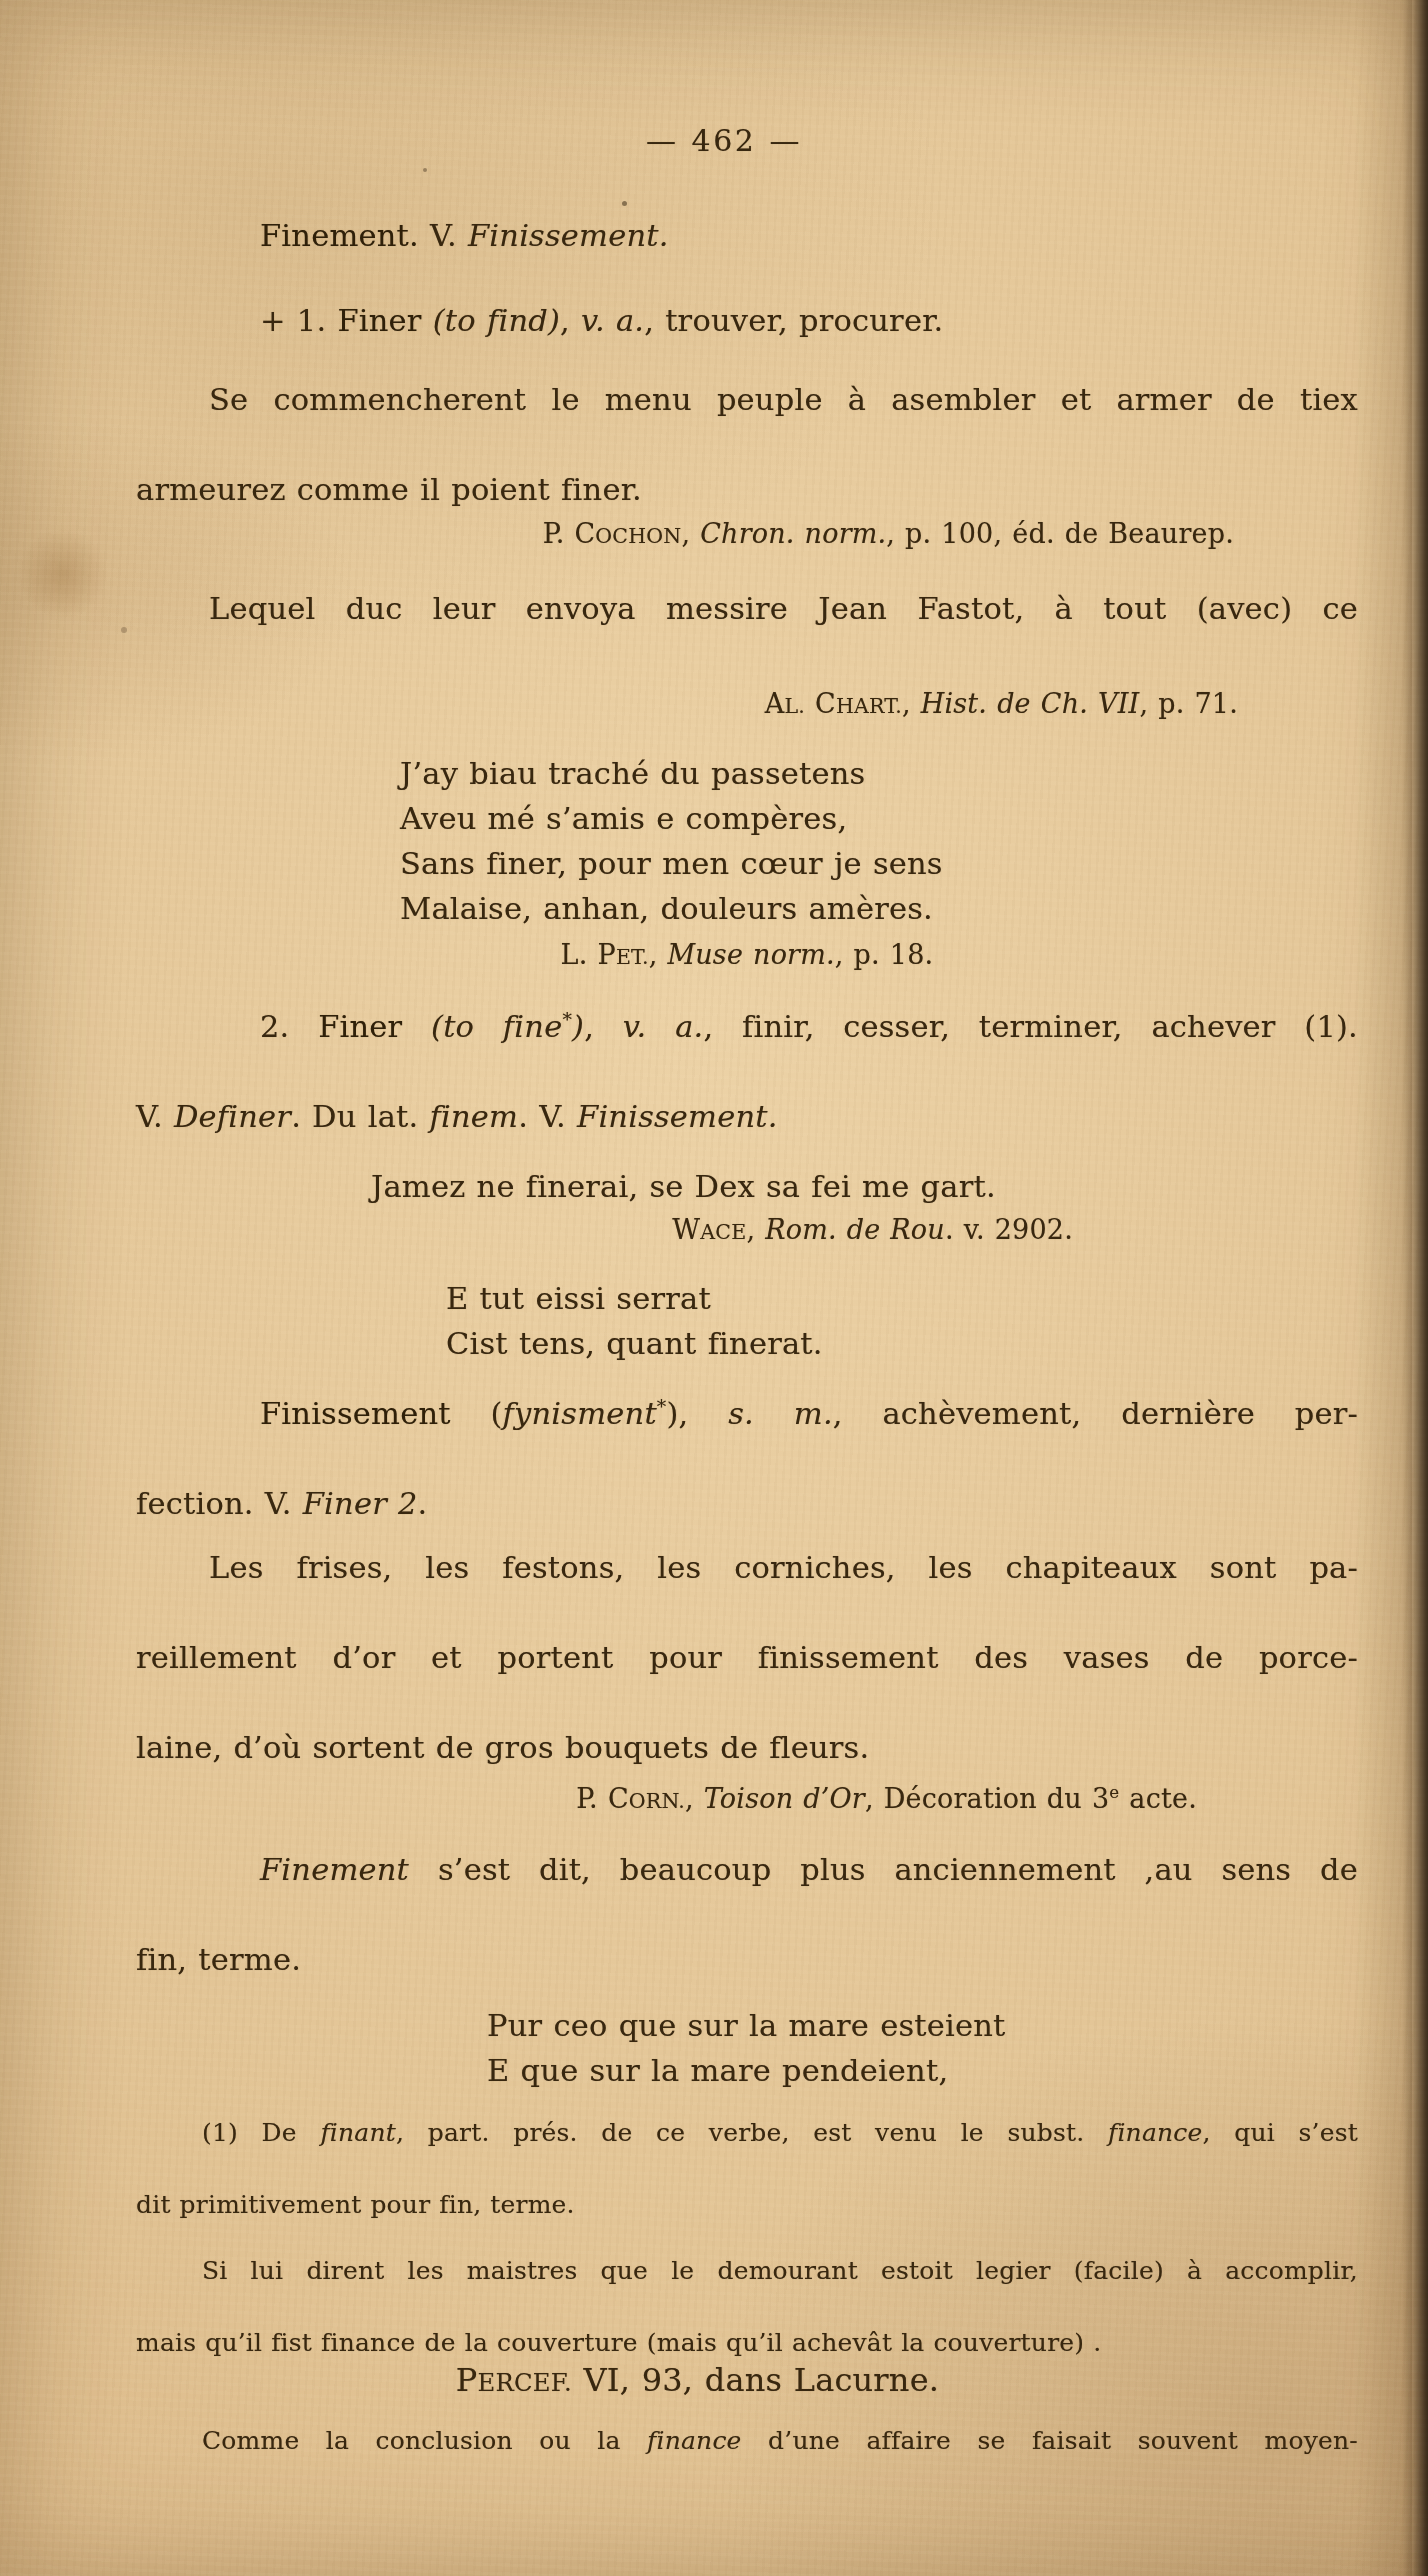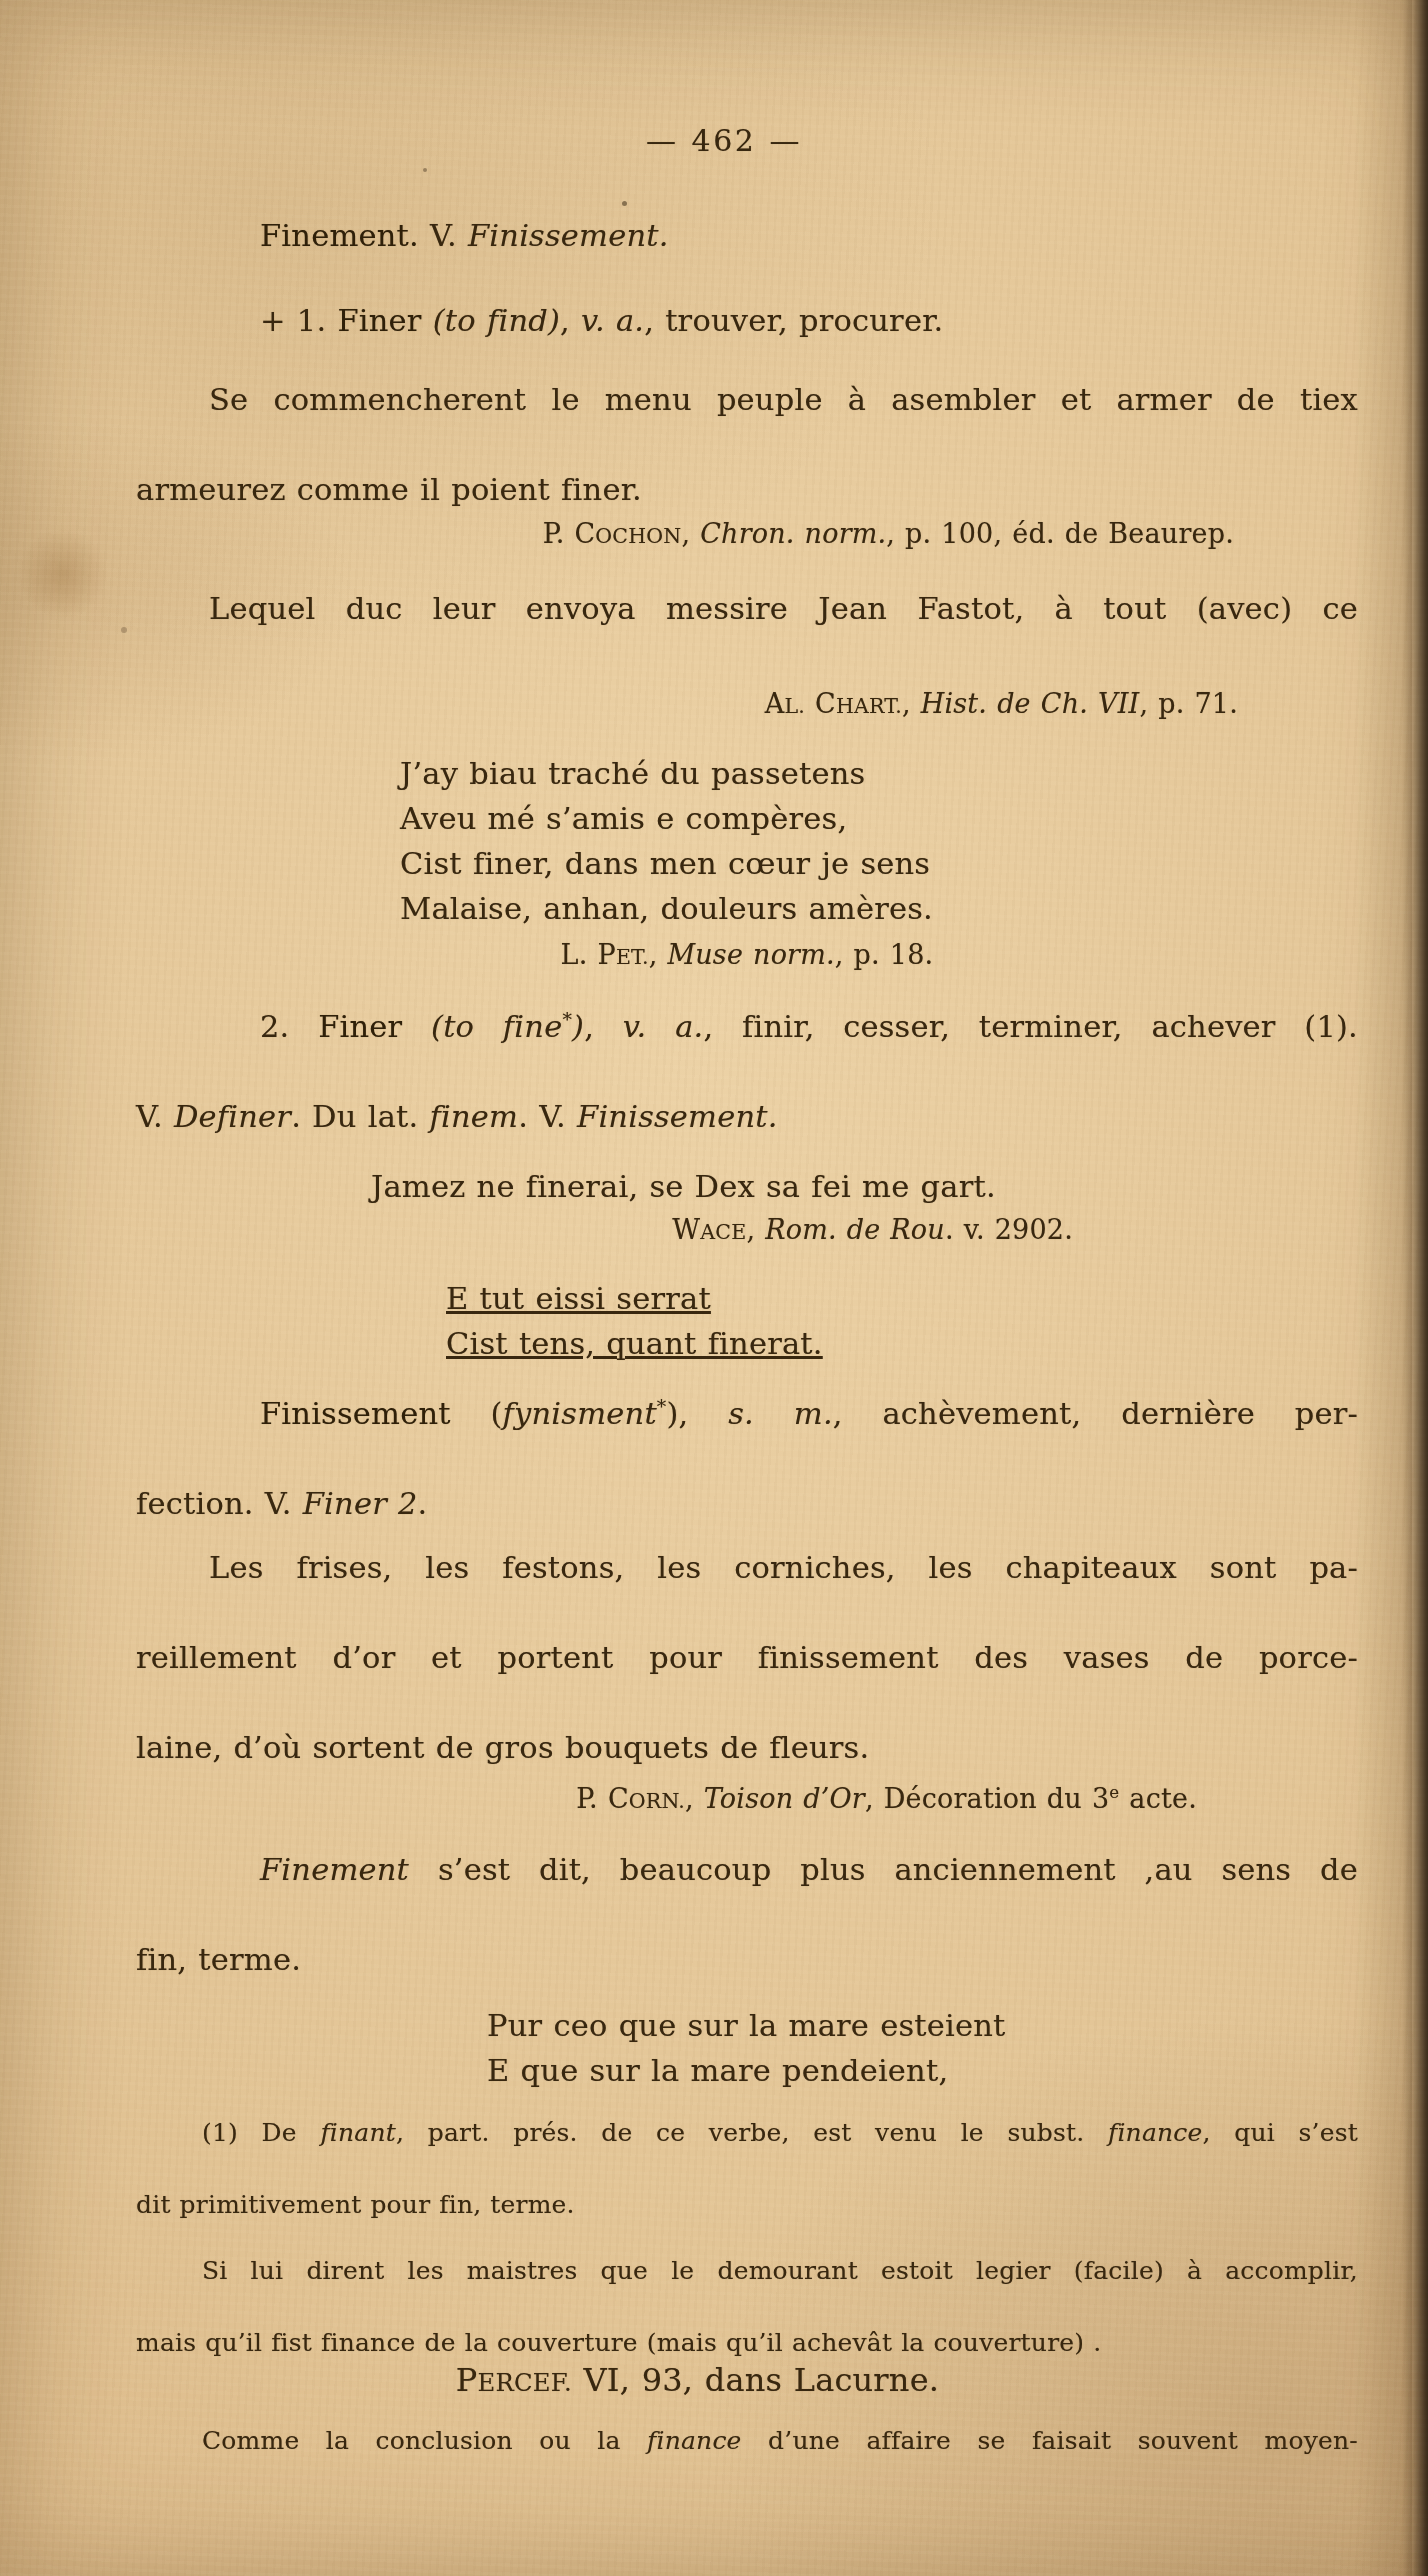--- a/index.html
+++ b/index.html
@@ -85,37 +85,37 @@
       </div>
       <div class="block quote" style="margin-top: 31px;">
         <div class="line just" style="text-indent: 73px;"><span class="seg-n">Lequel duc leur envoya messire Jean Fastot, à tout (avec) ce</span></div>
       </div>
       <div class="block citation" style="margin-top: 8.3px; margin-right: 120px;">
         <div class="line"><span class="seg-sc">A<span class="sm">L.</span> C<span class="sm">HART.</span></span><span class="seg-n">, </span><span class="seg-i">Hist. de Ch. VII</span><span class="seg-n">, p. 71.</span></div>
       </div>
       <div class="block verse" style="margin-top: 26.4px; margin-left: 264px;">
         <div class="line"><span class="seg-n">J’ay biau traché du passetens</span></div>
         <div class="line"><span class="seg-n">Aveu mé s’amis e compères,</span></div>
-        <div class="line"><span class="seg-n">Cist finer, dans men cœur je sens</span></div>
+        <div class="line"><span class="seg-n">Sans finer, pour men cœur je sens</span></div>
         <div class="line"><span class="seg-n">Malaise, anhan, douleurs amères.</span></div>
       </div>
       <div class="block citation" style="margin-top: 5px;  text-align: center;">
         <div class="line"><span class="seg-n">L. </span><span class="seg-sc">P<span class="sm">ET.</span></span><span class="seg-n">, </span><span class="seg-i">Muse norm.</span><span class="seg-n">, p. 18.</span></div>
       </div>
       <div class="block entry" style="margin-top: 28px;">
         <div class="line just" style="text-indent: 124px;"><span class="seg-n">2. </span><span class="seg-b">Finer </span><span class="seg-i">(to fine</span><span class="seg-isup">*</span><span class="seg-i">)</span><span class="seg-n">, </span><span class="seg-i">v. a.</span><span class="seg-n">, finir, cesser, terminer, achever (1).</span></div>
         <div class="line"><span class="seg-n">V. </span><span class="seg-i">Definer</span><span class="seg-n">. Du lat. </span><span class="seg-i">finem</span><span class="seg-n">. V. </span><span class="seg-i">Finissement.</span></div>
       </div>
       <div class="block verse" style="margin-top: 25px; margin-left: 235px;">
         <div class="line"><span class="seg-n">Jamez ne finerai, se Dex sa fei me gart.</span></div>
       </div>
       <div class="block citation" style="margin-top: 1.7px; margin-right: 285px;">
         <div class="line"><span class="seg-sc">W<span class="sm">ACE</span></span><span class="seg-n">, </span><span class="seg-i">Rom. de Rou</span><span class="seg-n">. v. 2902.</span></div>
       </div>
-      <div class="block verse" style="margin-top: 25px; margin-left: 310px; text-decoration: underline;">
+      <div class="block verse" style="margin-top: 25px; margin-left: 310px;">
         <div class="line"><span class="seg-n">E tut eissi serrat</span></div>
         <div class="line"><span class="seg-n">Cist tens, quant finerat.</span></div>
       </div>
       <div class="block entry" style="margin-top: 25px;">
         <div class="line just" style="text-indent: 124px;"><span class="seg-b">Finissement</span><span class="seg-n"> (</span><span class="seg-i">fynisment</span><span class="seg-isup">*</span><span class="seg-n">), </span><span class="seg-i">s. m.</span><span class="seg-n">, achèvement, dernière per-</span></div>
         <div class="line"><span class="seg-n">fection. V. </span><span class="seg-i">Finer 2</span><span class="seg-n">.</span></div>
       </div>
       <div class="block quote" style="margin-top: 19px;">
         <div class="line just" style="text-indent: 73px;"><span class="seg-n">Les frises, les festons, les corniches, les chapiteaux sont pa-</span></div>
         <div class="line just"><span class="seg-n">reillement d’or et portent pour finissement des vases de porce-</span></div>

